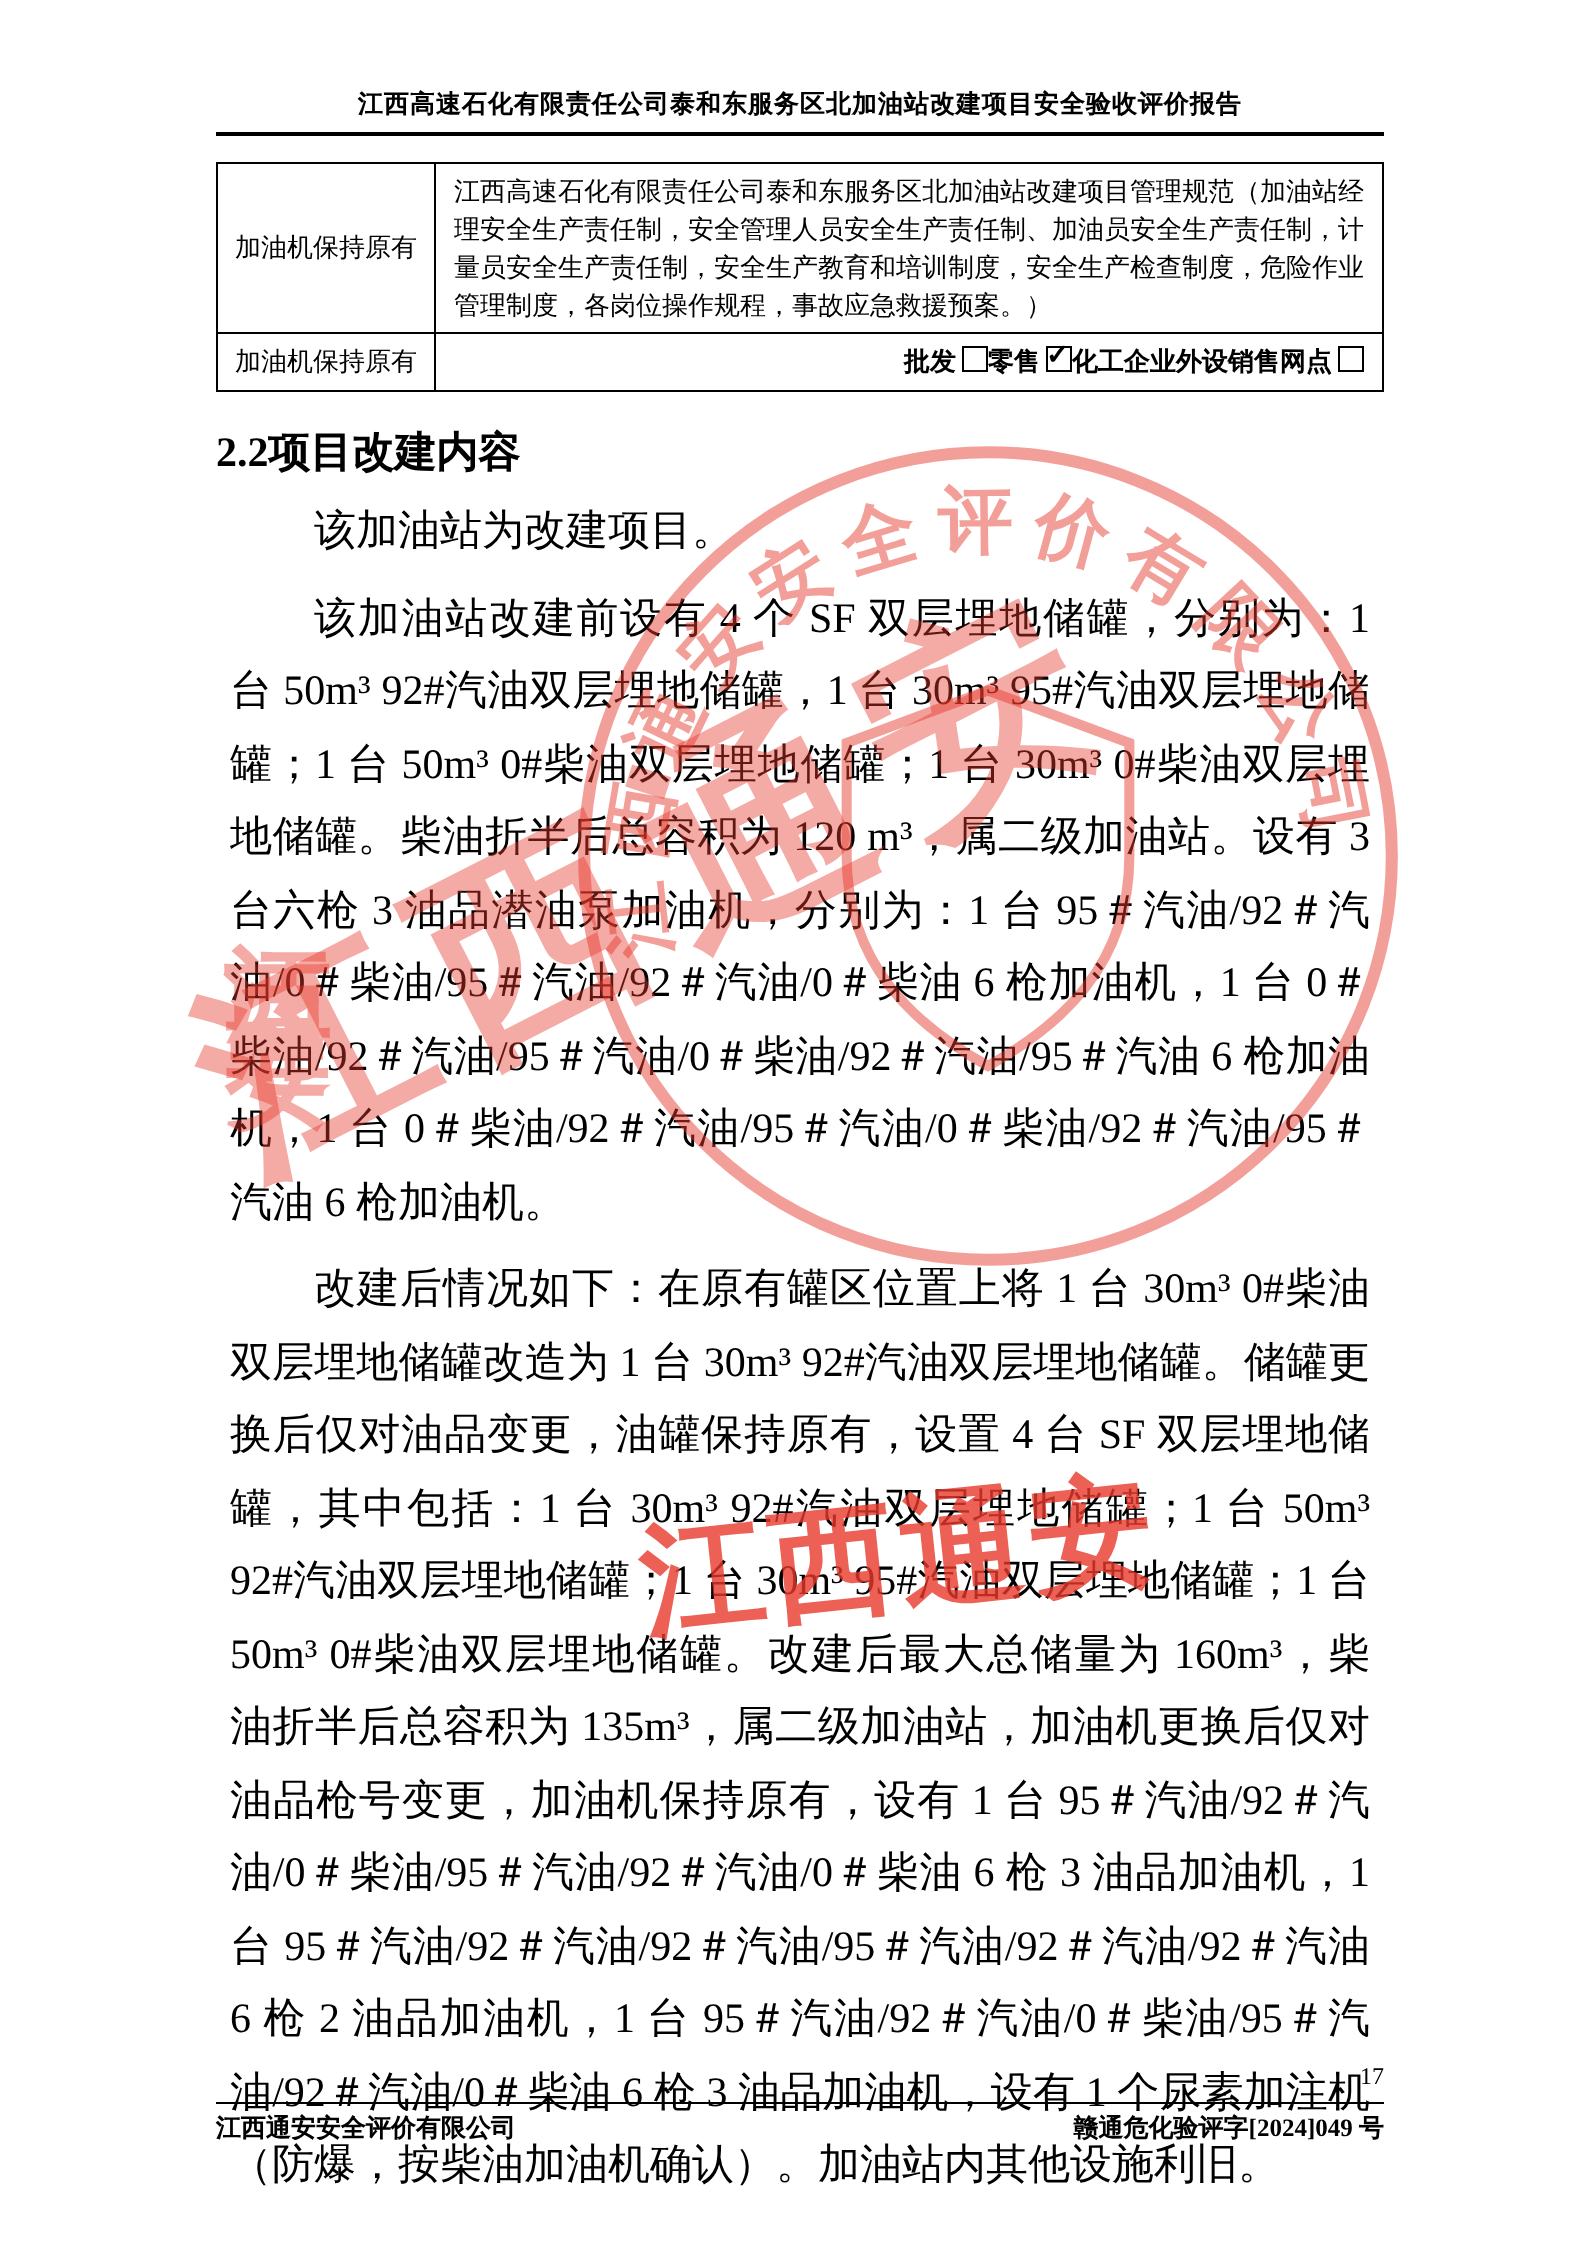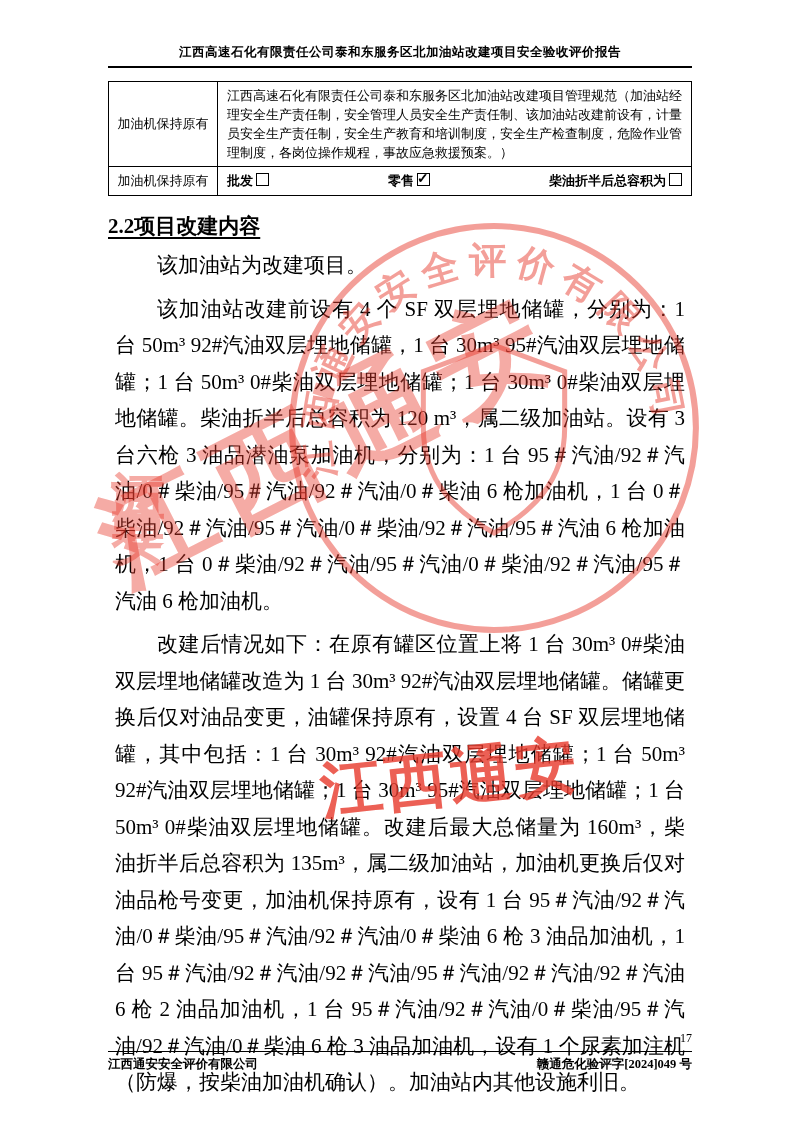--- a/index.html
+++ b/index.html
@@ -17,31 +17,30 @@
 
   
   .header { text-align:center; padding-bottom:5px; border-bottom:2.5px solid #000; }
   .header-title { font-size:12.5px; font-weight:bold; letter-spacing:.5px; }
 
   
   .doc-table { width:100%; border-collapse:collapse; margin-top:13px; table-layout:fixed; }
   .doc-table td { border:1.5px solid #000; vertical-align:middle; }
   .label-cell { width:100px; text-align:center; font-size:13px; padding:3px 4px; }
   .content-cell { font-size:13px; line-height:19px; padding:4px 9px; text-align:justify; }
-  .options-inner { display:flex; justify-content:space-between; gap:36px; font-weight:bold; font-size:13px; line-height:20px; }
+  .options-inner { display:flex; justify-content:flex-end; font-weight:bold; font-size:13px; line-height:20px; }
   .option { white-space:nowrap; }
   .checkbox { display:inline-block; width:11px; height:11px; border:1.5px solid #000; margin-left:3px; position:relative; top:1px; }
   .checkbox.checked::after { content:"✓"; position:absolute; left:-1px; top:-5px; font-size:14px; font-weight:bold; }
 
   
   .section-heading {
     margin:16px 0 7px 0;
     font-size:21px; font-weight:bold;
     display:table;
-    text-decoration:underline;
     text-underline-offset:4px;
     text-decoration-thickness:1.5px;
   }
 
   
   .para { margin:7px; font-size:21px; line-height:36.5px; text-align:justify; text-indent:2em; }
 
   
   .footer { position:absolute; left:108px; right:102px; bottom:50px; z-index:1; }
   .page-number { text-align:right; font-size:12px; margin-bottom:5px; }
@@ -78,29 +77,29 @@
   <div class="content">
 
     <div class="header">
       <div class="header-title">江西高速石化有限责任公司泰和东服务区北加油站改建项目安全验收评价报告</div>
     </div>
 
     <table class="doc-table">
       <tbody>
         <tr>
           <td class="label-cell">加油机保持原有</td>
-          <td class="content-cell">江西高速石化有限责任公司泰和东服务区北加油站改建项目管理规范（加油站经理安全生产责任制，安全管理人员安全生产责任制、该加油站改建前设有，计量员安全生产责任制，安全生产教育和培训制度，安全生产检查制度，危险作业管理制度，各岗位操作规程，事故应急救援预案。）</td>
+          <td class="content-cell">江西高速石化有限责任公司泰和东服务区北加油站改建项目管理规范（加油站经理安全生产责任制，安全管理人员安全生产责任制、加油员安全生产责任制，计量员安全生产责任制，安全生产教育和培训制度，安全生产检查制度，危险作业管理制度，各岗位操作规程，事故应急救援预案。）</td>
         </tr>
         <tr>
           <td class="label-cell">加油机保持原有</td>
           <td class="content-cell">
             <div class="options-inner">
               <span class="option"><span>批发</span><span class="checkbox"></span></span>
               <span class="option"><span>零售</span><span class="checkbox checked"></span></span>
-              <span class="option"><span>柴油折半后总容积为</span><span class="checkbox"></span></span>
+              <span class="option"><span>化工企业外设销售网点</span><span class="checkbox"></span></span>
             </div>
           </td>
         </tr>
       </tbody>
     </table>
 
     <h2 class="section-heading">2.2项目改建内容</h2>
 
     <p class="para">该加油站为改建项目。</p>
     <p class="para">该加油站改建前设有 4 个 SF 双层埋地储罐，分别为：1 台 50m³ 92#汽油双层埋地储罐，1 台 30m³ 95#汽油双层埋地储罐；1 台 50m³ 0#柴油双层埋地储罐；1 台 30m³ 0#柴油双层埋地储罐。柴油折半后总容积为 120 m³，属二级加油站。设有 3 台六枪 3 油品潜油泵加油机，分别为：1 台 95＃汽油/92＃汽油/0＃柴油/95＃汽油/92＃汽油/0＃柴油 6 枪加油机，1 台 0＃柴油/92＃汽油/95＃汽油/0＃柴油/92＃汽油/95＃汽油 6 枪加油机，1 台 0＃柴油/92＃汽油/95＃汽油/0＃柴油/92＃汽油/95＃汽油 6 枪加油机。</p>

